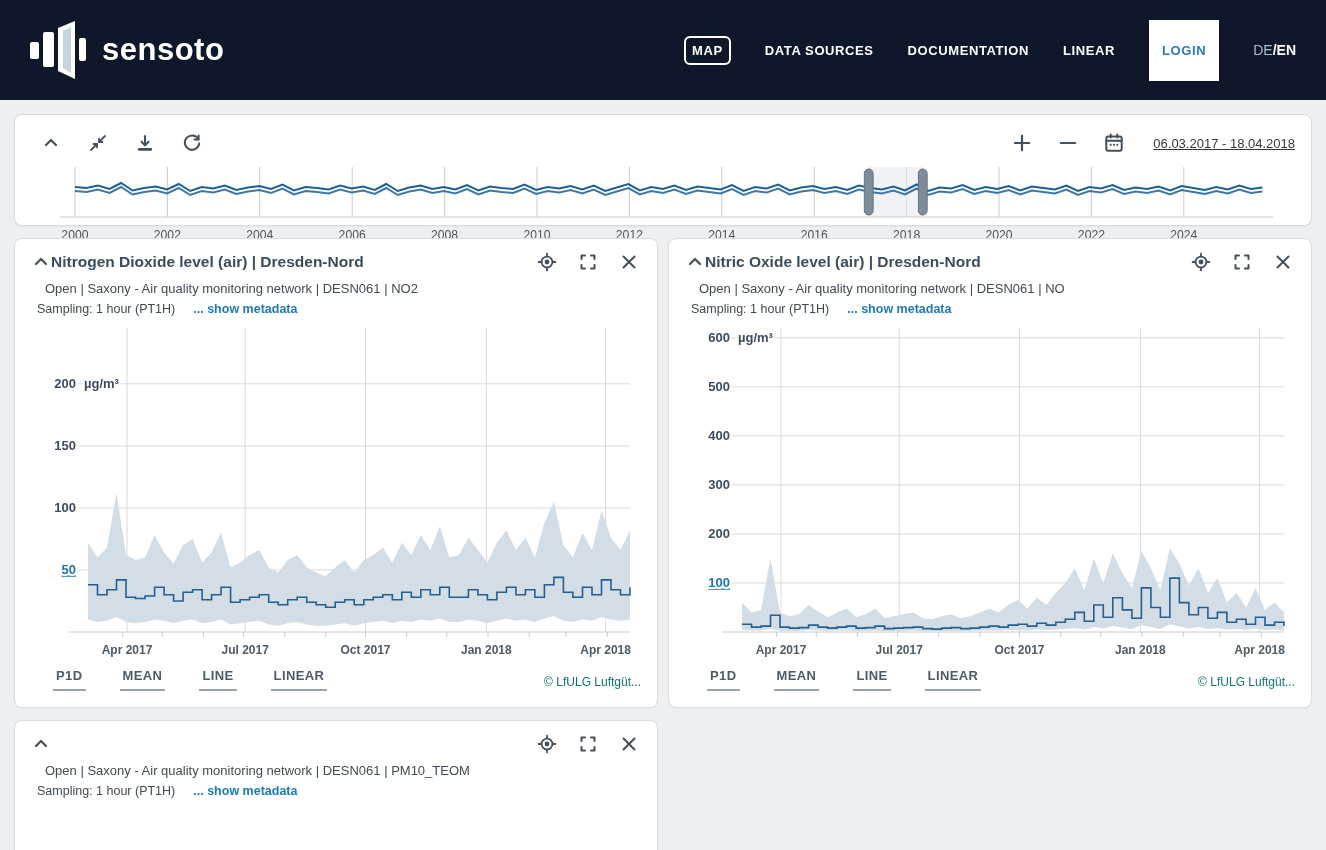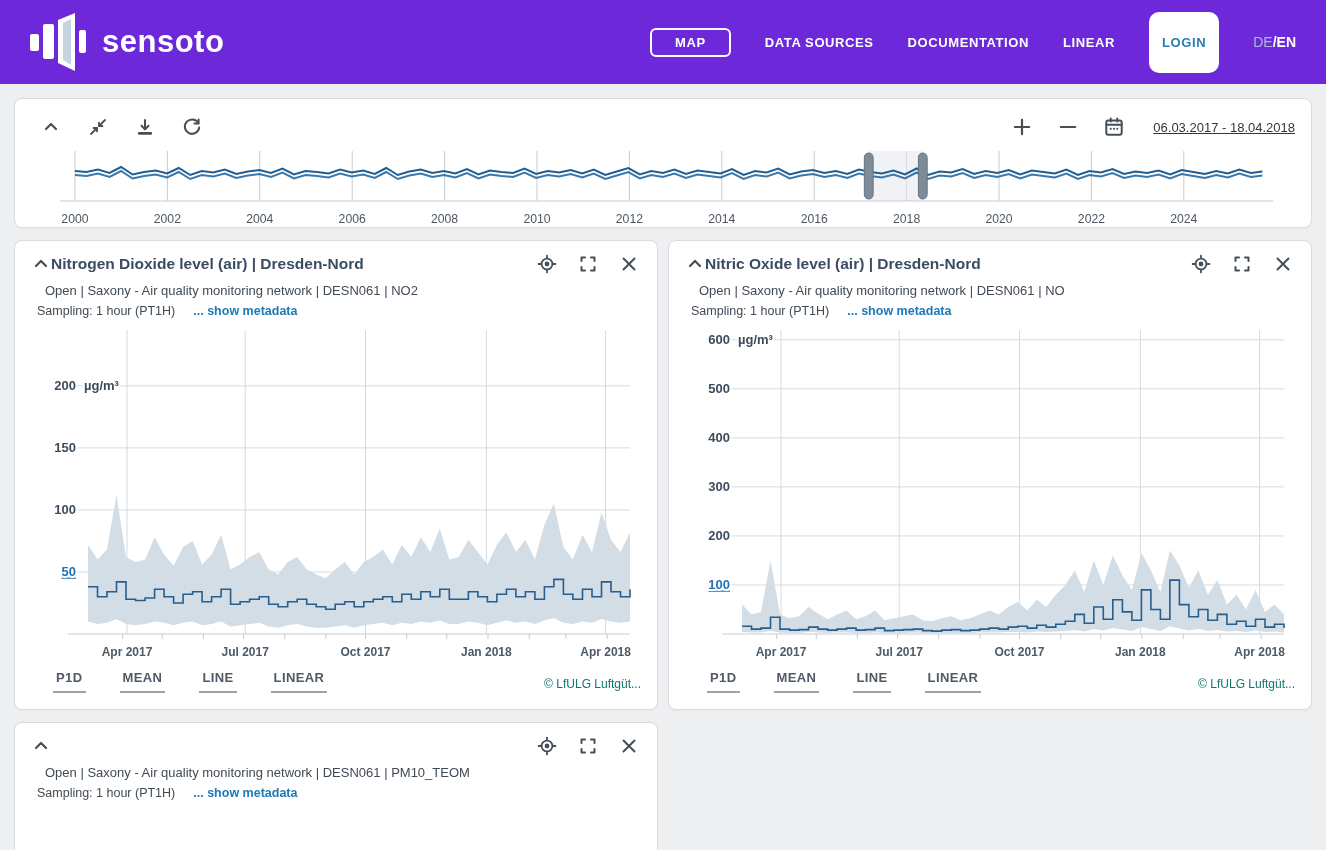--- a/index.html
+++ b/index.html
@@ -1,38 +1,38 @@
 <!DOCTYPE html>
 <html><head>
 <meta charset="utf-8">
 <style>
   * { margin:0; padding:0; box-sizing:border-box; }
   html,body { width:1326px; height:850px; overflow:hidden; background:#edeff1;
     font-family:"Liberation Sans", sans-serif; }
 
   
-  .topbar { height:84px; background:#6d28d9; display:flex; align-items:center;
+  .topbar { height:100px; background:#0f172a; display:flex; align-items:center;
     padding:0 30px; }
   .logo { display:flex; align-items:center; gap:10px; cursor:pointer; }
   .logo-text { color:#fff; font-size:31px; font-weight:bold; letter-spacing:.5px; }
   .topnav { margin-left:auto; display:flex; align-items:center; gap:34px; }
   .nav-item { color:#fff; font-size:13px; font-weight:bold; letter-spacing:.6px;
     cursor:pointer; text-decoration:none; }
-  .nav-item.boxed { border:2px solid #fff; border-radius:6px; padding:5px 23px; }
+  .nav-item.boxed { border:2px solid #fff; border-radius:6px; padding:5px 6px; }
   .login-btn { background:#fff; color:#2b7cb5; font-size:13px; font-weight:bold;
-    letter-spacing:.6px; border-radius:10px; padding:23px 13px; cursor:pointer; }
+    letter-spacing:.6px; border-radius:0; padding:23px 13px; cursor:pointer; }
   .lang { font-size:14px; color:#fff; font-weight:bold; cursor:pointer;text-align:right; }
   .lang .lang-de { color:#a9bdcd; font-weight:normal; }
 
   
   .card { background:#fff; border:1px solid #d9dce0; border-radius:8px;
     box-shadow:0 1px 2px rgba(0,0,0,.04); }
 
   
-  .timeline-card { margin:14px 14px 0; height:130px; padding:10px 16px 0; }
+  .timeline-card { margin:14px 14px 0; height:112px; padding:10px 16px 0; }
   .tl-toolbar { height:36px; display:flex; align-items:center; }
   .tl-left { display:flex; align-items:center; gap:27px; padding-left:10px; }
   .tl-right { margin-left:auto; display:flex; align-items:center; gap:24px; }
   .icon-btn { display:inline-flex; align-items:center; justify-content:center;
     cursor:pointer; color:#454f59; }
   .ic { width:20px; height:20px; color:#454f59; }
   .ic-lg { width:22px; height:22px; }
   .date-link { font-size:13px; color:#33373c; text-decoration:underline;
     cursor:pointer; margin-left:4px; }
   .tl-svg { width:100%; height:88px; display:block; }

